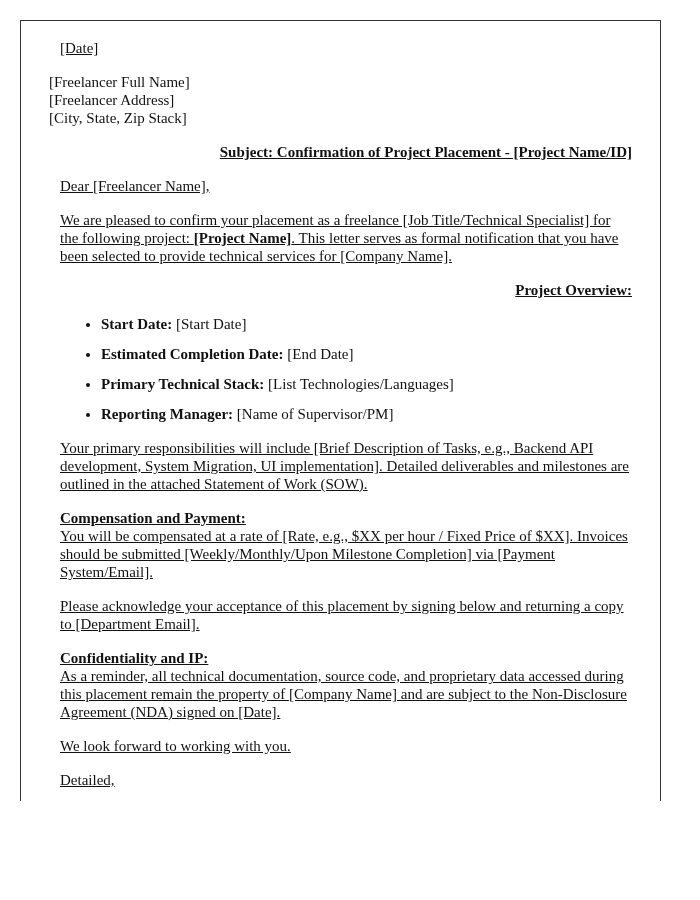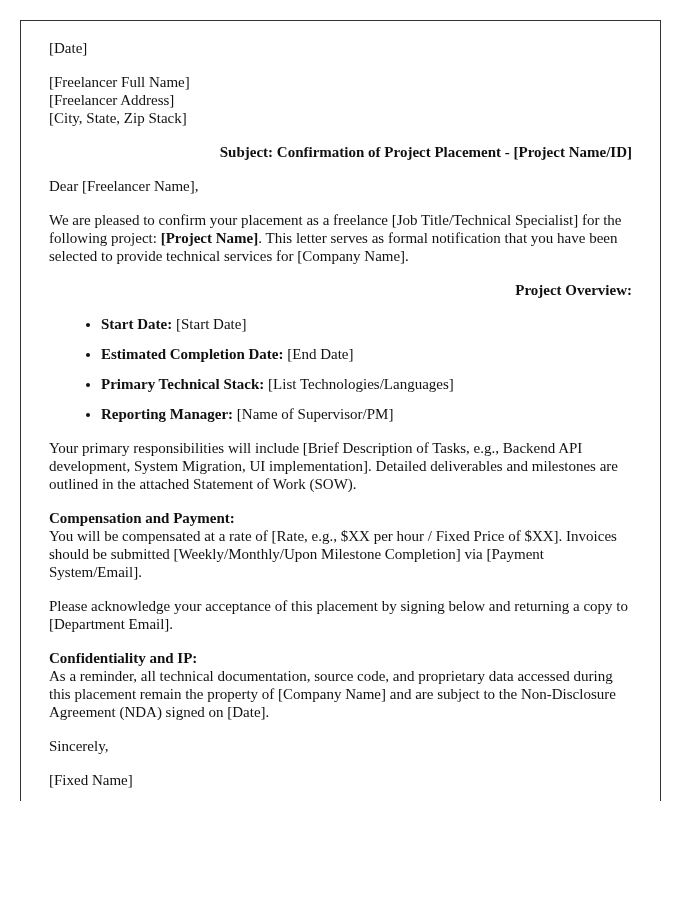--- a/index.html
+++ b/index.html
@@ -26,21 +26,22 @@
     .letter-box {
       box-sizing: border-box;
       width: 641px;
       min-height: 900px;
       border: 1px solid #333333;
       padding: 18px 28px 20px 28px;
       font-size: 15px;
       line-height: 18px;
     }
     .letter-box p {
-      margin: 0 0 16px 0;
+      margin: 0 0 16px 11px;
+      text-decoration: underline;
     }
     .block { margin: 0 0 16px 0; }
     .bold { font-weight: bold; text-align: right; }
     ul.overview-list {
       margin: 0 0 16px 0;
       padding-left: 40px;
     }
     ul.overview-list li {
       margin: 12px;
       line-height: 18px;
@@ -83,19 +84,20 @@
     <p>
       <span class="heading">Compensation and Payment:</span><span>You will be compensated at a rate of [Rate, e.g., $XX per hour / Fixed Price of $XX]. Invoices should be submitted [Weekly/Monthly/Upon Milestone Completion] via [Payment System/Email].</span>
     </p>
 
     <p>Please acknowledge your acceptance of this placement by signing below and returning a copy to [Department Email].</p>
 
     <p>
       <span class="heading">Confidentiality and IP:</span><span>As a reminder, all technical documentation, source code, and proprietary data accessed during this placement remain the property of [Company Name] and are subject to the Non-Disclosure Agreement (NDA) signed on [Date].</span>
     </p>
 
+    <p>We look forward to working with you.</p>
 
-    <p>Sincerely,</p>
+    <p>Detailed,</p>
 
     <p>[Fixed Name]</p>
 
   </div>
 </div>
 
 </body></html>

